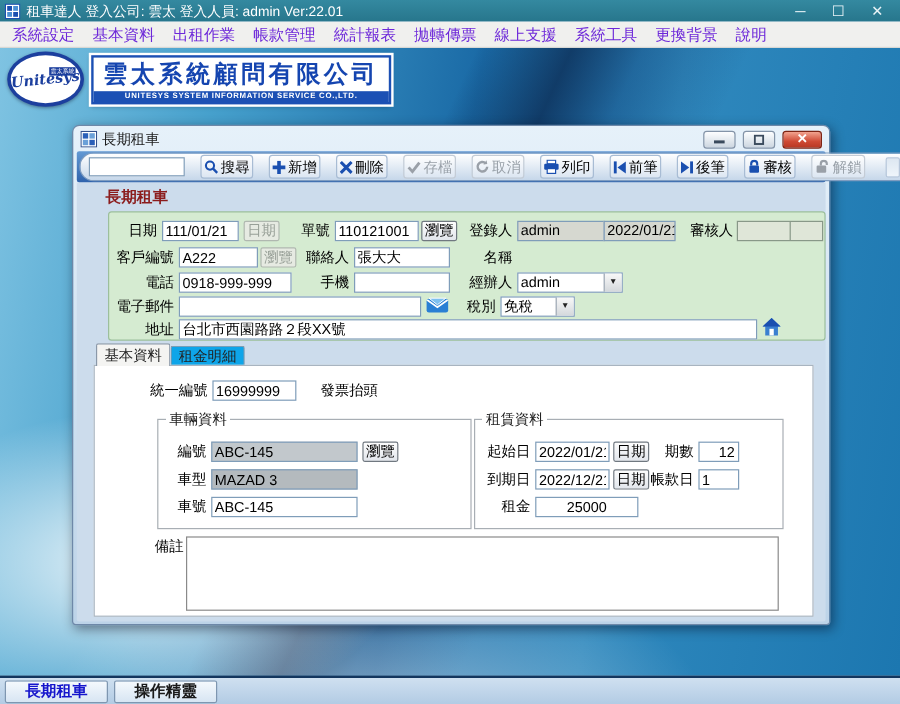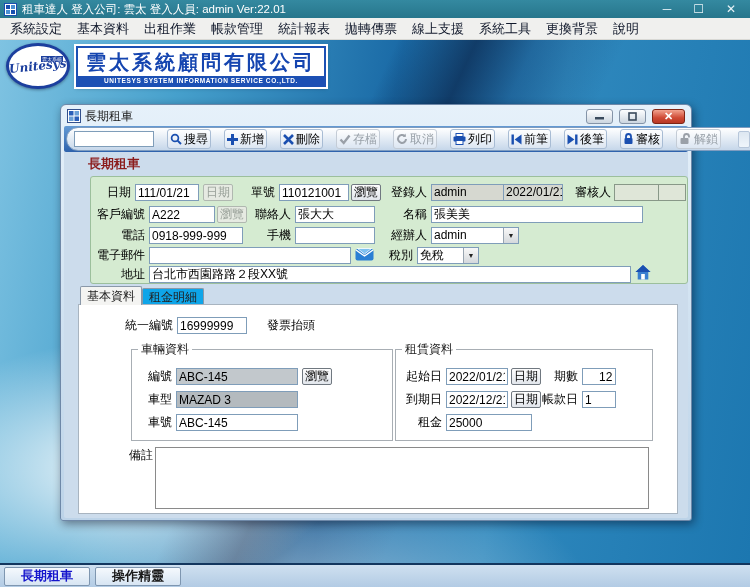--- a/index.html
+++ b/index.html
@@ -6,21 +6,21 @@
   html,body { width:750px; height:587px; overflow:hidden; font-family:"Liberation Sans",sans-serif; }
   body { background:#9ec4dc; position:relative; }
 
   
   .titlebar { height:18px; background:linear-gradient(#3489a0,#27768c); color:#fff; display:flex; align-items:center; font-size:11.5px; padding:0 4px; gap:5px; }
   .titlebar .t-title { flex:1; white-space:nowrap; }
   .winctl { display:flex; gap:22px; padding-right:10px; font-size:12px; color:#eaf4f8; }
   .winctl span { cursor:default; line-height:16px; }
 
   
-  .menubar { height:22px; background:#f0f0ee; border-bottom:1px solid #d8d8d4; display:flex; align-items:center; gap:15px; padding:0 10px; font-size:13px; color:#0f172a; }
+  .menubar { height:22px; background:#f0f0ee; border-bottom:1px solid #d8d8d4; display:flex; align-items:center; gap:15px; padding:0 10px; font-size:13px; color:#6d28d9; }
   .menubar span { white-space:nowrap; }
 
   
   .desktop { position:absolute; top:40px; left:0; width:750px; height:523px;
     background:
       radial-gradient(ellipse 50% 42% at 16% 82%, rgba(255,255,255,.95), rgba(255,255,255,0) 58%),
       radial-gradient(ellipse 62% 45% at 42% 108%, rgba(255,255,255,.5), rgba(255,255,255,0) 60%),
       linear-gradient(115deg, rgba(6,24,60,0) 40%, rgba(6,24,60,.62) 48%, rgba(10,40,90,.28) 54%, rgba(6,24,60,0) 63%),
       linear-gradient(100deg,#7fc3e2 0%,#46a0cc 22%,#1a6aa6 48%,#2f88bd 68%,#1c77b0 100%);
   }
@@ -54,21 +54,21 @@
 
   
   .doc-content { height:366px; background:#ccdcec; position:relative; border-radius:0 0 2px 2px; }
   .doc-heading { position:absolute; left:24px; top:3px; font-size:13px; font-weight:bold; color:#8b1c1c; }
 
   .green-panel { position:absolute; left:26px; top:24px; width:598px; height:108px; background:#d5ebd1; border:1px solid #9cbf9c; border-radius:3px; }
   .green-panel .lbl, .wp .lbl, fieldset .lbl { position:absolute; font-size:12px; line-height:17px; text-align:right; color:#000; white-space:nowrap; }
   .fld { position:absolute; height:17px; border:1px solid #7f9db9; background:#fff; font-size:12px; font-family:inherit; padding:0 2px; }
   .fld.gray2 { background:#c2c8cc; }
   .fld.gray3 { background:#b4babe; }
-  .fld.num { text-align:left; }
+  .fld.num { text-align:center; }
   .ro-box { position:absolute; height:17px; border:1px solid #7f9db9; background:#d6d8d0; font-size:12px; line-height:15px; padding:0 2px; overflow:hidden; }
   .aud-box { position:absolute; height:17px; border:1px solid #889888; background:#dfe6d8; display:flex; }
   .aud-box .c1 { width:44px; border-right:1px solid #889888; }
   .sbtn { position:absolute; height:17px; font-size:12px; line-height:15px; text-align:center; border:1px solid #707880; border-radius:2px; background:linear-gradient(#fdfdfd,#e2e6ec); color:#000; padding:0 2px; }
   .sbtn.disabled { color:#98a098; border-color:#b0b8b0; background:#e6eae2; }
   .combo { position:absolute; height:17px; display:flex; border:1px solid #7f9db9; background:#fff; }
   .combo .c-val { flex:1; font-size:12px; line-height:15px; padding:0 2px; overflow:hidden; }
   .combo .c-btn { width:15px; background:linear-gradient(#f8f8f8,#d4d8dc); border-left:1px solid #98a4b0; display:flex; align-items:center; justify-content:center; font-size:7px; color:#222; }
 
   
@@ -261,21 +261,20 @@
         <span class="aud-box" style="left:523px;top:7px;width:72px">
             <span class="c1"></span>
           </span>
 
         <span class="lbl" style="left:0px;top:29px;width:54px">客戶編號</span>
         <input class="fld" style="left: 58px; top: 29px; width: 66px;" value="A222">
         <span class="sbtn disabled" style="left:126px;top:29px;width:30px">瀏覽</span>
         <span class="lbl" style="left:156px;top:29px;width:44px">聯絡人</span>
         <input class="fld" style="left: 204px; top: 29px; width: 80px;" value="張大大">
         <span class="lbl" style="left:304px;top:29px;width:32px">名稱</span>
-        <input class="fld" style="left: 340px; top: 29px; width: 212px;" value="張美美">
 
         <span class="lbl" style="left:10px;top:50px;width:44px">電話</span>
         <input class="fld" style="left: 58px; top: 50px; width: 94px;" value="0918-999-999">
         <span class="lbl" style="left:156px;top:50px;width:44px">手機</span>
         <input class="fld" style="left: 204px; top: 50px; width: 80px;" value="">
         <span class="lbl" style="left:294px;top:50px;width:42px">經辦人</span>
         <div class="combo" style="left:340px;top:50px;width:88px">
           <span class="c-val">admin</span>
           <span class="c-btn">▼</span>
         </div>

